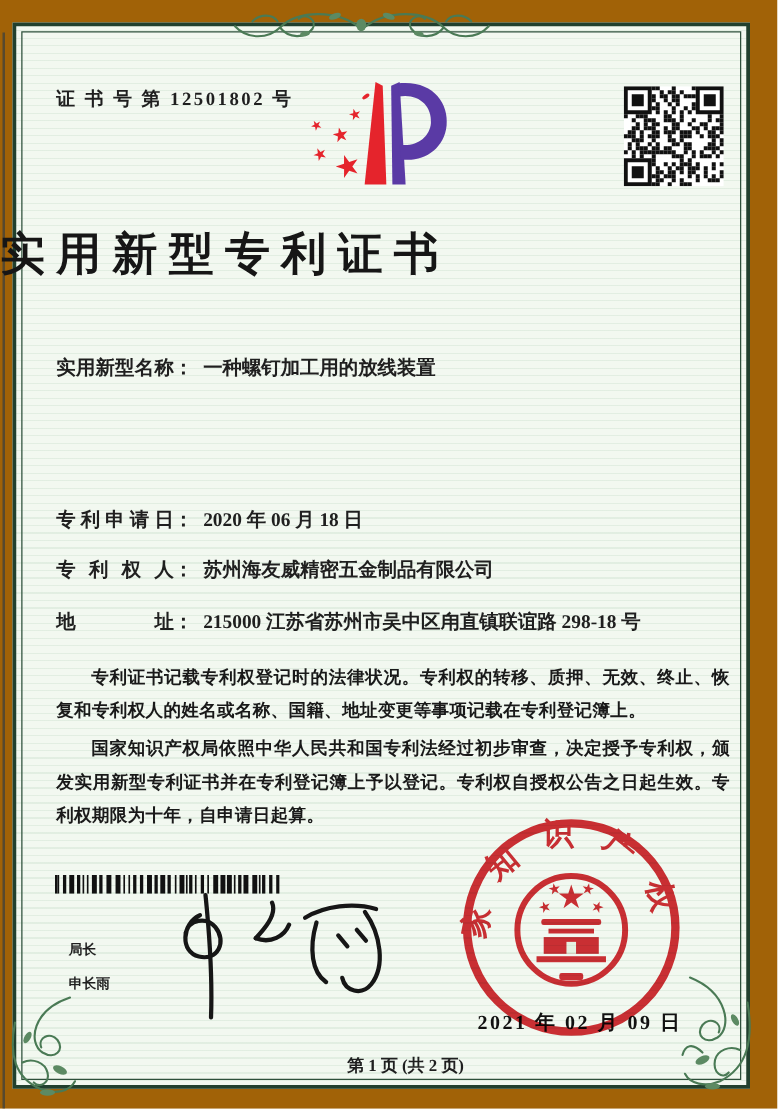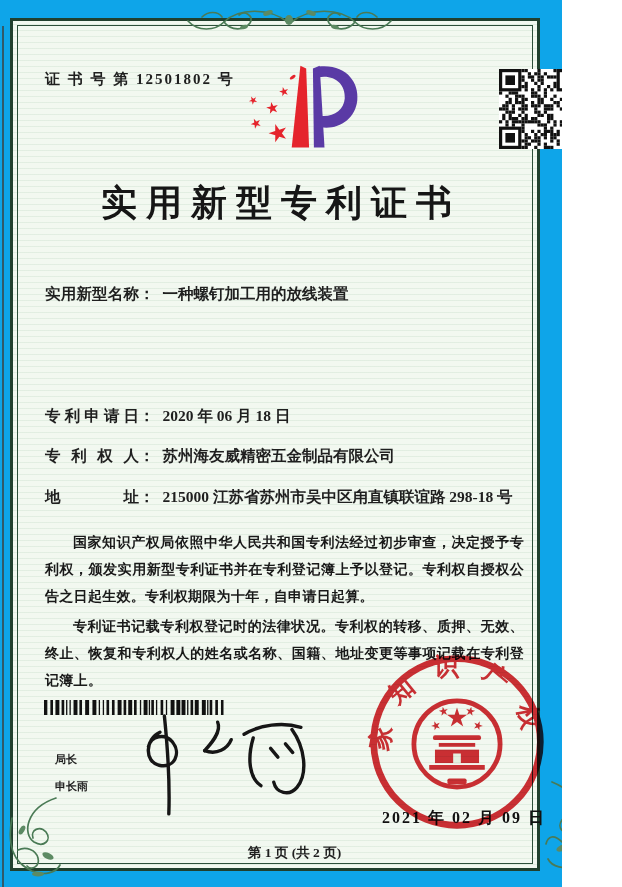--- a/index.html
+++ b/index.html
@@ -1,36 +1,36 @@
 <!DOCTYPE html>
 <html><head>
 <meta charset="utf-8">
 <style>
   html,body{margin:0;padding:0;background:#ffffff;}
   .photo{
-    position:relative;width:562px;height:887px;background:#0ea5e9;overflow:hidden;
+    position:relative;width:622px;height:887px;background:#a16207;overflow:hidden;
     font-family:"Liberation Serif","DejaVu Serif",serif;color:#1f1f1f;
   }
   .texture{
     position:absolute;left:10px;top:18px;right:22px;bottom:16px;
     background:
       repeating-linear-gradient(0deg, rgba(140,185,150,0.16) 0 1px, rgba(255,255,255,0) 1px 6px),
       #f2f8f0;
   }
   .frame-outer{position:absolute;left:10px;top:18px;right:22px;bottom:16px;border:3px solid #21402e;}
   .frame-inner{position:absolute;left:17px;top:25px;right:29px;bottom:23px;border:1px solid #2d4f3a;}
   .scan-edge{position:absolute;left:2px;top:26px;bottom:0;width:2px;background:#3d423d;opacity:.75;}
   .orn-top{position:absolute;left:172px;top:3px;width:235px;height:40px;}
   .orn-bl{position:absolute;left:4px;top:792px;width:62px;height:88px;}
   .orn-br{position:absolute;left:542px;top:772px;width:66px;height:104px;}
   .certno{position:absolute;left:45px;top:70px;font-size:15px;font-weight:600;letter-spacing:2px;}
   .logo{position:absolute;left:233px;top:56px;width:156px;height:108px;}
   .qr{position:absolute;left:499px;top:69px;width:80px;height:80px;}
   .title{
-    position:absolute;left:0;right:0;top:179px;text-align:center;
+    position:absolute;left:0;right:0;top:179px;text-align:left;
     font-size:36px;font-weight:700;letter-spacing:9px;color:#161616;
   }
   .field,.grantrow{position:absolute;left:45px;right:36px;font-size:15.5px;font-weight:600;white-space:nowrap;margin-top:28px;}
   .flabel{display:inline-block;width:94px;text-align:justify;text-align-last:justify;}
   .fvalue{margin-left:8px;}
   .grant2{position:absolute;left:240px;top:0;}
   .paras{
     position:absolute;left:45px;right:38px;top:529px;
     font-size:14px;line-height:27px;font-weight:600;text-align:justify;letter-spacing:.3px;color:#191919;
   }
@@ -369,22 +369,22 @@
   </div>
   <div class="field" style="top:418px">
     <span class="flabel">专利权人</span><span>：</span><span class="fvalue">苏州海友威精密五金制品有限公司</span>
   </div>
   <div class="field" style="top:459px">
     <span class="flabel">地址</span><span>：</span><span class="fvalue">215000 江苏省苏州市吴中区甪直镇联谊路 298-18 号</span>
   </div>
 
 
   <div class="paras">
+    <p>专利证书记载专利权登记时的法律状况。专利权的转移、质押、无效、终止、恢复和专利权人的姓名或名称、国籍、地址变更等事项记载在专利登记簿上。</p>
     <p>国家知识产权局依照中华人民共和国专利法经过初步审查，决定授予专利权，颁发实用新型专利证书并在专利登记簿上予以登记。专利权自授权公告之日起生效。专利权期限为十年，自申请日起算。</p>
-    <p>专利证书记载专利权登记时的法律状况。专利权的转移、质押、无效、终止、恢复和专利权人的姓名或名称、国籍、地址变更等事项记载在专利登记簿上。</p>
   </div>
 
   <svg class="barcode" id="barcode" viewBox="0 0 178 15" preserveAspectRatio="none">
       <g fill="#111">
         <rect x="0" y="0" width="2" height="15"></rect>
         <rect x="2.0" y="0" width="1.3" height="15"></rect>
         <rect x="6.3" y="0" width="2.6" height="15"></rect>
         <rect x="11.3" y="0" width="3.9" height="15"></rect>
         <rect x="17.4" y="0" width="2.6" height="15"></rect>
         <rect x="21.8" y="0" width="1.3" height="15"></rect>

